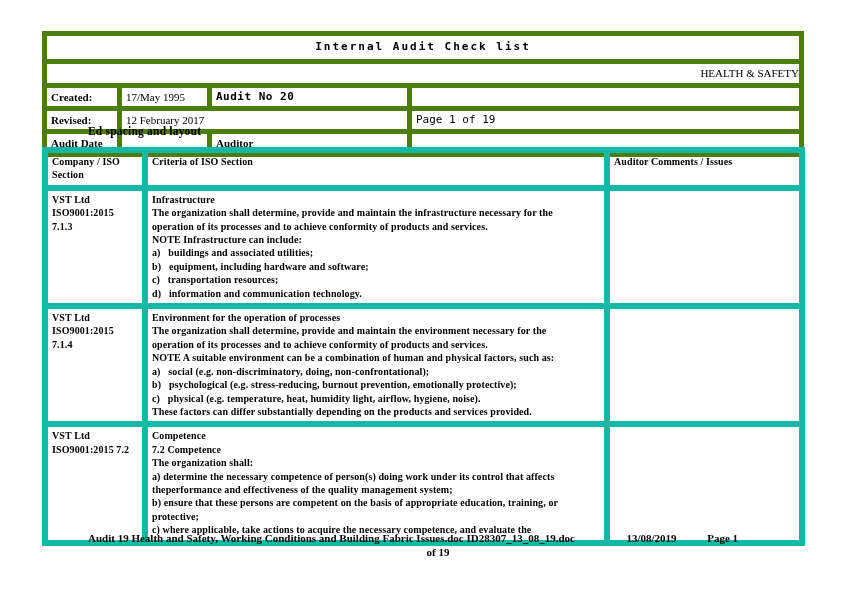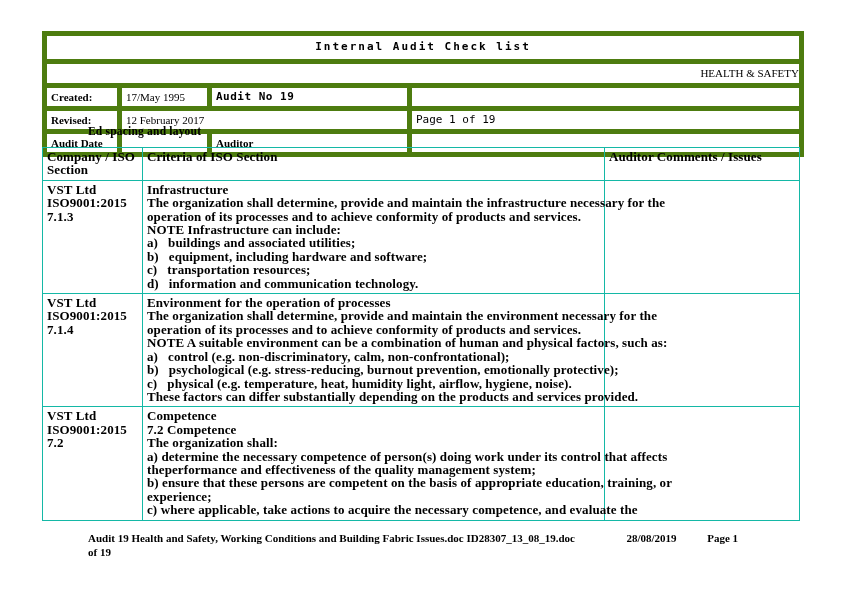--- a/index.html
+++ b/index.html
@@ -80,23 +80,23 @@
   
   .main-table {
     position: absolute;
     left: 42px;
     top: 147px;
     width: 757px;
     border-collapse: collapse;
     table-layout: fixed;
   }
   .main-table td {
-    border: 1px solid #14b8a6;
+    border: 6px solid #14b8a6;
     padding: 2px 4px 3px 4px;
-    font-size: 13px;
+    font-size: 10px;
     line-height: 13.4px;
     vertical-align: top;
     font-weight: bold;
     letter-spacing: 0.1px;
   }
   .col-company { width: 100px; }
   .col-criteria { width: 462px; }
   .col-comments { width: 195px; }
 
   .hdr-cell {
@@ -126,20 +126,21 @@
   }
   .footer-main {
     width: 600px;
   }
   .footer-page {
     width: 90px;
     text-align: left;
   }
   .footer-second {
     margin-left: 0;
+    text-align: center;
   }
   .nowrap { white-space: nowrap; }
 </style>
 </head>
 <body>
 
 <div class="page">
 
   <table class="header-table">
     <colgroup>
@@ -151,21 +152,21 @@
     <tbody>
       <tr>
         <td colspan="4" class="doc-title">Internal Audit Check list</td>
       </tr>
       <tr>
         <td colspan="4" class="dept">HEALTH &amp; SAFETY</td>
       </tr>
       <tr>
         <td class="lbl">Created:</td>
         <td>17/May 1995</td>
-        <td class="audit-no">Audit No 19</td>
+        <td class="audit-no">Audit No 20</td>
         <td></td>
       </tr>
       <tr>
         <td class="lbl">Revised:</td>
         <td colspan="2">12 February 2017</td>
         <td class="page-of">Page 1 of 19</td>
       </tr>
       <tr>
         <td class="lbl">Audit Date</td>
         <td></td>
@@ -211,48 +212,48 @@
 
       <tr>
         <td style="white-space:pre-line">VST Ltd
 ISO9001:2015
 7.1.4</td>
         <td>
           <div class="sect-title">Environment for the operation of processes</div>
           <div class="li">The organization shall determine, provide and maintain the environment necessary for the</div>
           <div class="li">operation of its processes and to achieve conformity of products and services.</div>
           <div class="li">NOTE A suitable environment can be a combination of human and physical factors, such as:</div>
-          <div class="li">a)   control (e.g. non-discriminatory, calm, non-confrontational);</div>
+          <div class="li">a)   social (e.g. non-discriminatory, doing, non-confrontational);</div>
           <div class="li">b)   psychological (e.g. stress-reducing, burnout prevention, emotionally protective);</div>
           <div class="li">c)   physical (e.g. temperature, heat, humidity light, airflow, hygiene, noise).</div>
           <div class="li">These factors can differ substantially depending on the products and services provided.</div>
         </td>
         <td></td>
       </tr>
 
       <tr>
         <td style="white-space:pre-line">VST Ltd
 ISO9001:2015 7.2</td>
         <td>
           <div class="sect-title">Competence</div>
           <div class="li">7.2 Competence</div>
           <div class="li">The organization shall:</div>
           <div class="li">a) determine the necessary competence of person(s) doing work under its control that affects</div>
           <div class="li">theperformance and effectiveness of the quality management system;</div>
           <div class="li">b) ensure that these persons are competent on the basis of appropriate education, training, or</div>
-          <div class="li">experience;</div>
+          <div class="li">protective;</div>
           <div class="li">c) where applicable, take actions to acquire the necessary competence, and evaluate the</div>
         </td>
         <td></td>
       </tr>
     </tbody>
   </table>
 
   <div class="footer">
     <div class="footer-row">
       <div class="footer-main nowrap">Audit 19 Health and Safety, Working Conditions and Building Fabric Issues.doc  ID28307_13_08_19.doc</div>
-      <div style="width:70px">28/08/2019</div>
+      <div style="width:70px">13/08/2019</div>
       <div class="footer-page" style="margin-left:18px">Page 1</div>
     </div>
     <div class="footer-second">of 19</div>
   </div>
 
 </div>
 
 </body></html>

